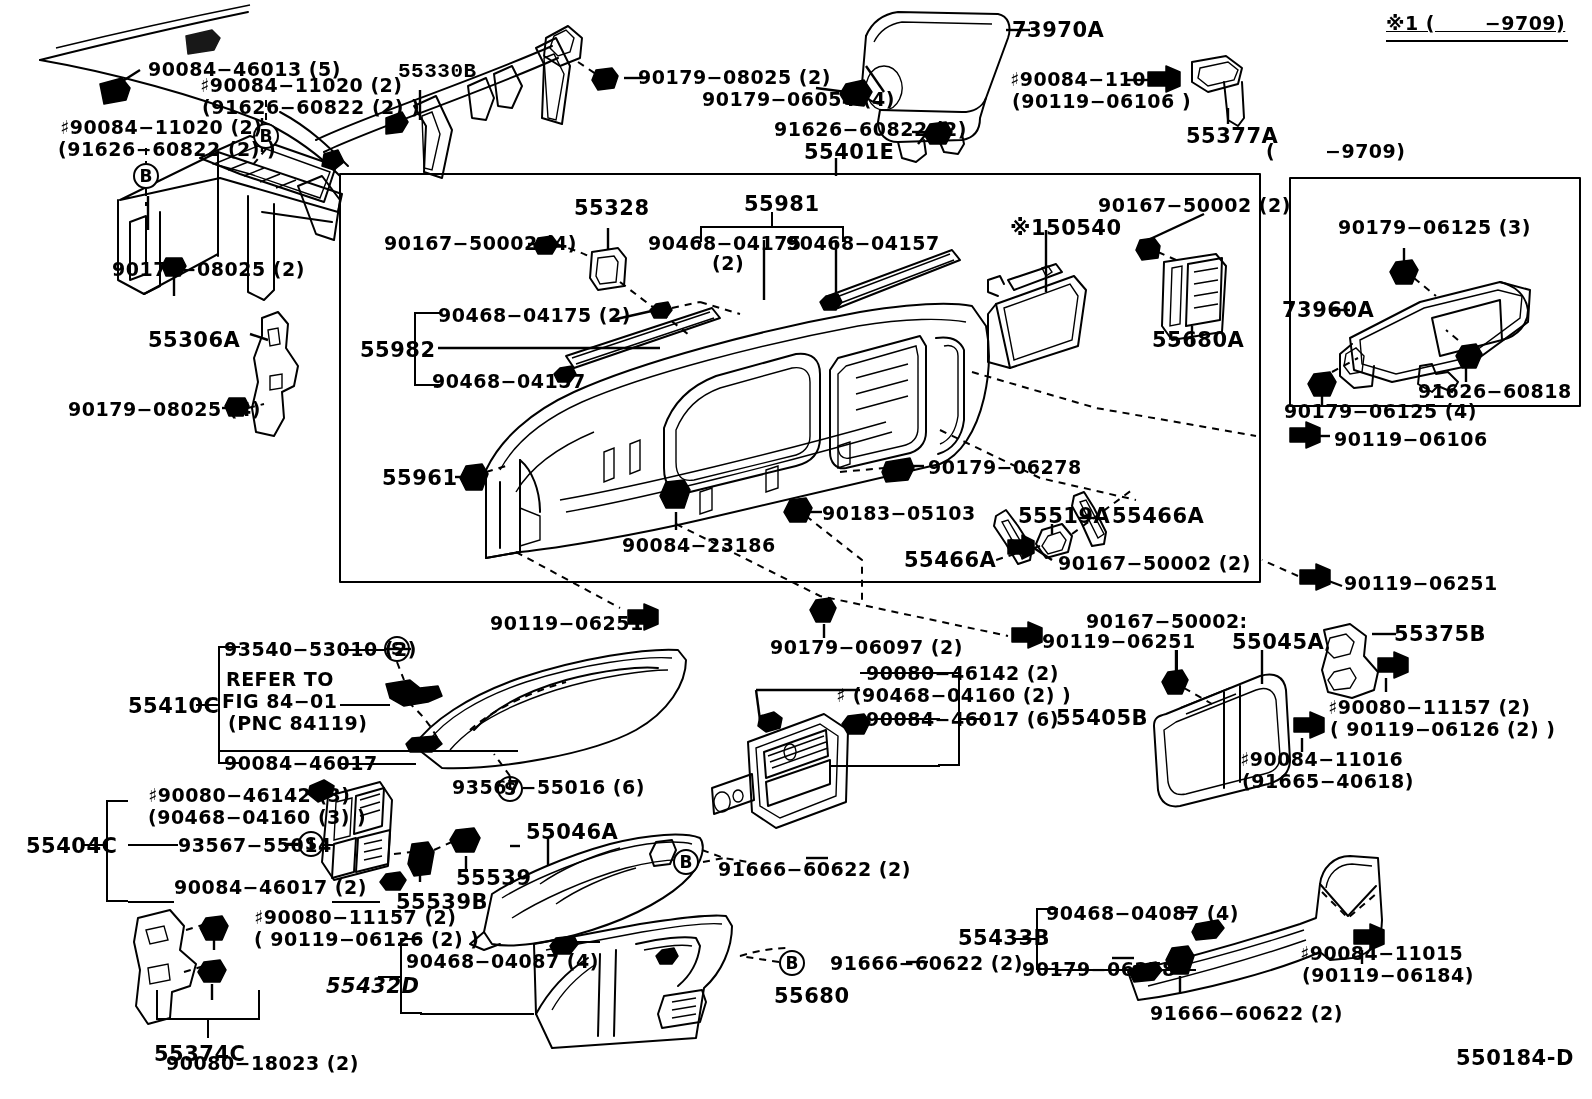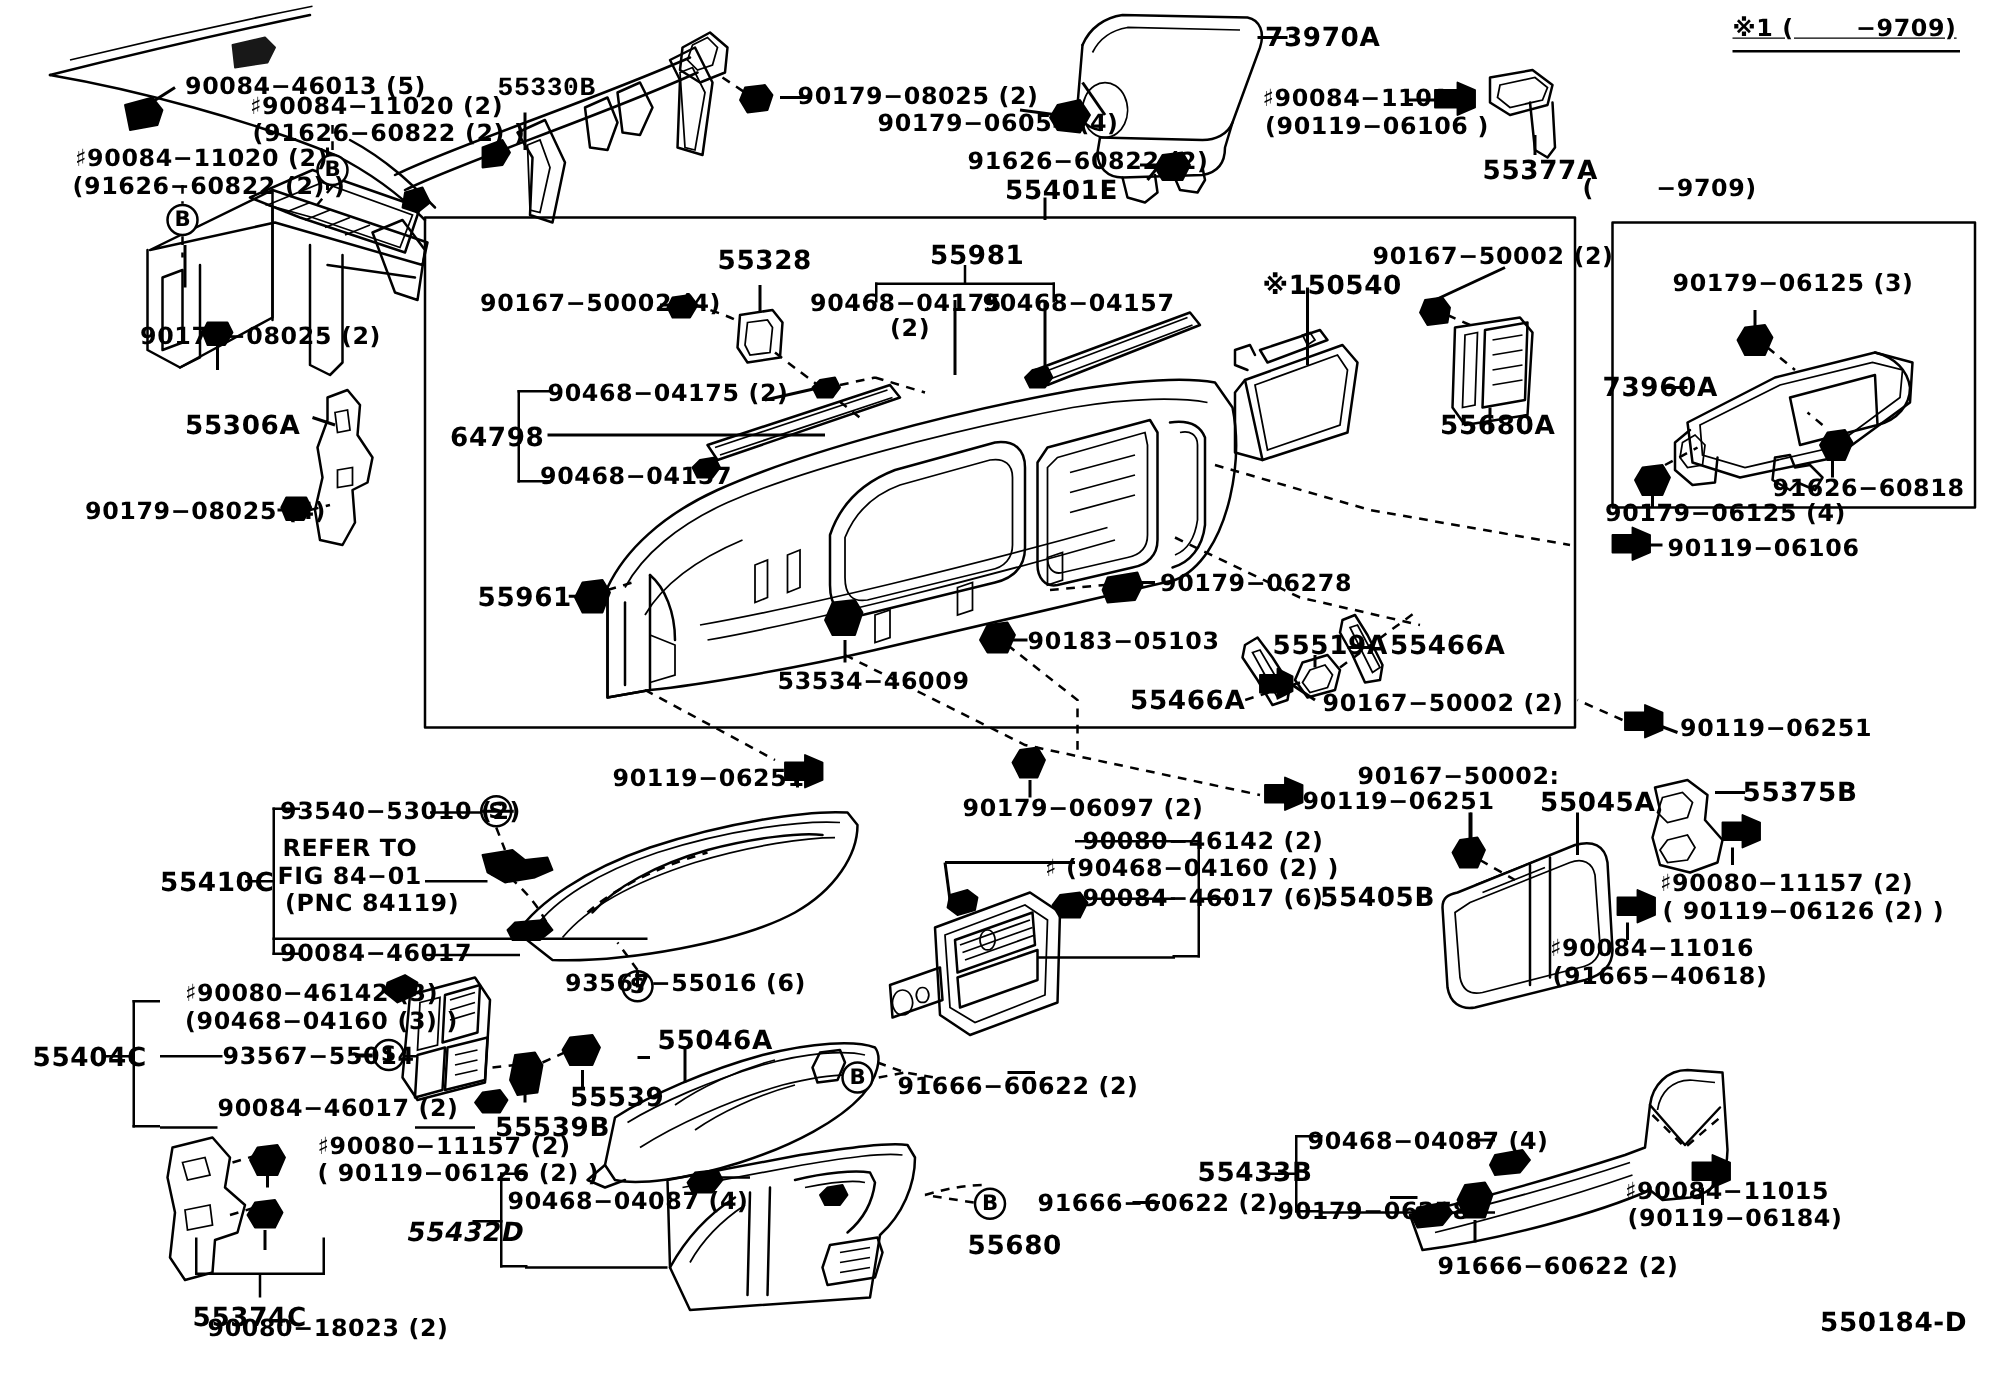--- a/index.html
+++ b/index.html
@@ -473,37 +473,37 @@
   <div class="lbl u" style="left:1386px;top:12px;">※1 (       −9709)</div>
   <div class="lbl" style="left:1266px;top:140px;">(       −9709)</div>
 
   <div class="lbl big" style="left:574px;top:196px;">55328</div>
   <div class="lbl" style="left:384px;top:232px;">90167−50002 (4)</div>
   <div class="lbl big" style="left:744px;top:192px;">55981</div>
   <div class="lbl" style="left:648px;top:232px;">90468−04175</div>
   <div class="lbl" style="left:712px;top:252px;">(2)</div>
   <div class="lbl" style="left:786px;top:232px;">90468−04157</div>
   <div class="lbl" style="left:438px;top:304px;">90468−04175 (2)</div>
-  <div class="lbl big" style="left:360px;top:338px;">64798</div>
+  <div class="lbl big" style="left:360px;top:338px;">55982</div>
   <div class="lbl" style="left:432px;top:370px;">90468−04157</div>
 
   <div class="lbl big" style="left:1010px;top:216px;">※150540</div>
   <div class="lbl" style="left:1098px;top:194px;">90167−50002 (2)</div>
   <div class="lbl big" style="left:1152px;top:328px;">55680A</div>
 
   <div class="lbl" style="left:1338px;top:216px;">90179−06125 (3)</div>
   <div class="lbl big" style="left:1282px;top:298px;">73960A</div>
   <div class="lbl" style="left:1418px;top:380px;">91626−60818</div>
   <div class="lbl" style="left:1284px;top:400px;">90179−06125 (4)</div>
   <div class="lbl" style="left:1334px;top:428px;">90119−06106</div>
 
   <div class="lbl big" style="left:382px;top:466px;">55961</div>
   <div class="lbl" style="left:928px;top:456px;">90179−06278</div>
   <div class="lbl" style="left:822px;top:502px;">90183−05103</div>
-  <div class="lbl" style="left:622px;top:534px;">53534−46009</div>
+  <div class="lbl" style="left:622px;top:534px;">90084−23186</div>
   <div class="lbl big" style="left:1018px;top:504px;">55519A</div>
   <div class="lbl big" style="left:1112px;top:504px;">55466A</div>
   <div class="lbl big" style="left:904px;top:548px;">55466A</div>
   <div class="lbl" style="left:1058px;top:552px;">90167−50002 (2)</div>
   <div class="lbl" style="left:490px;top:612px;">90119−06251</div>
   <div class="lbl" style="left:1042px;top:630px;">90119−06251</div>
   <div class="lbl" style="left:1344px;top:572px;">90119−06251</div>
   <div class="lbl" style="left:770px;top:636px;">90179−06097 (2)</div>
 
   <div class="lbl" style="left:224px;top:638px;">93540−53010 (2)</div>

